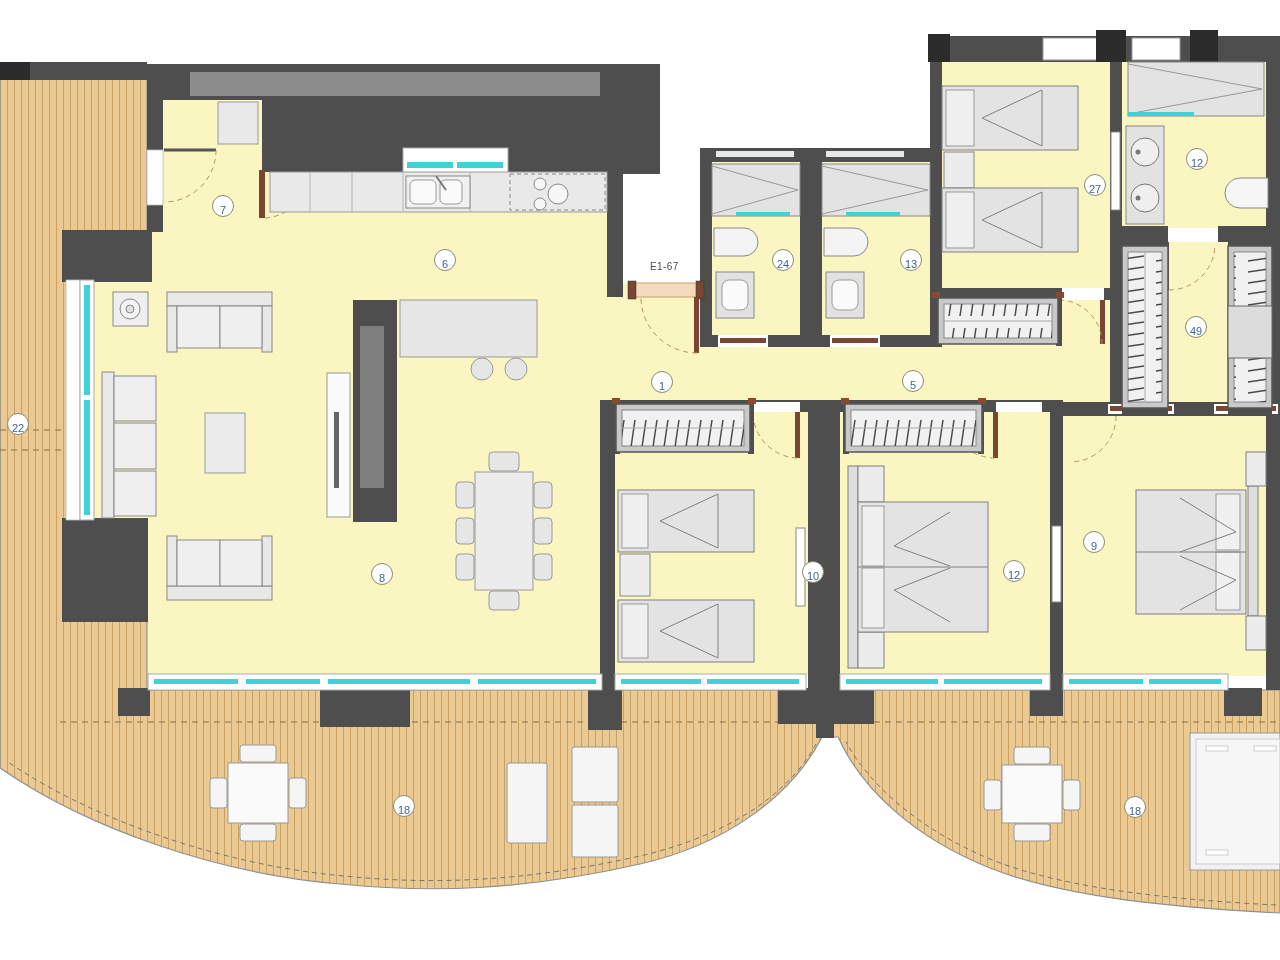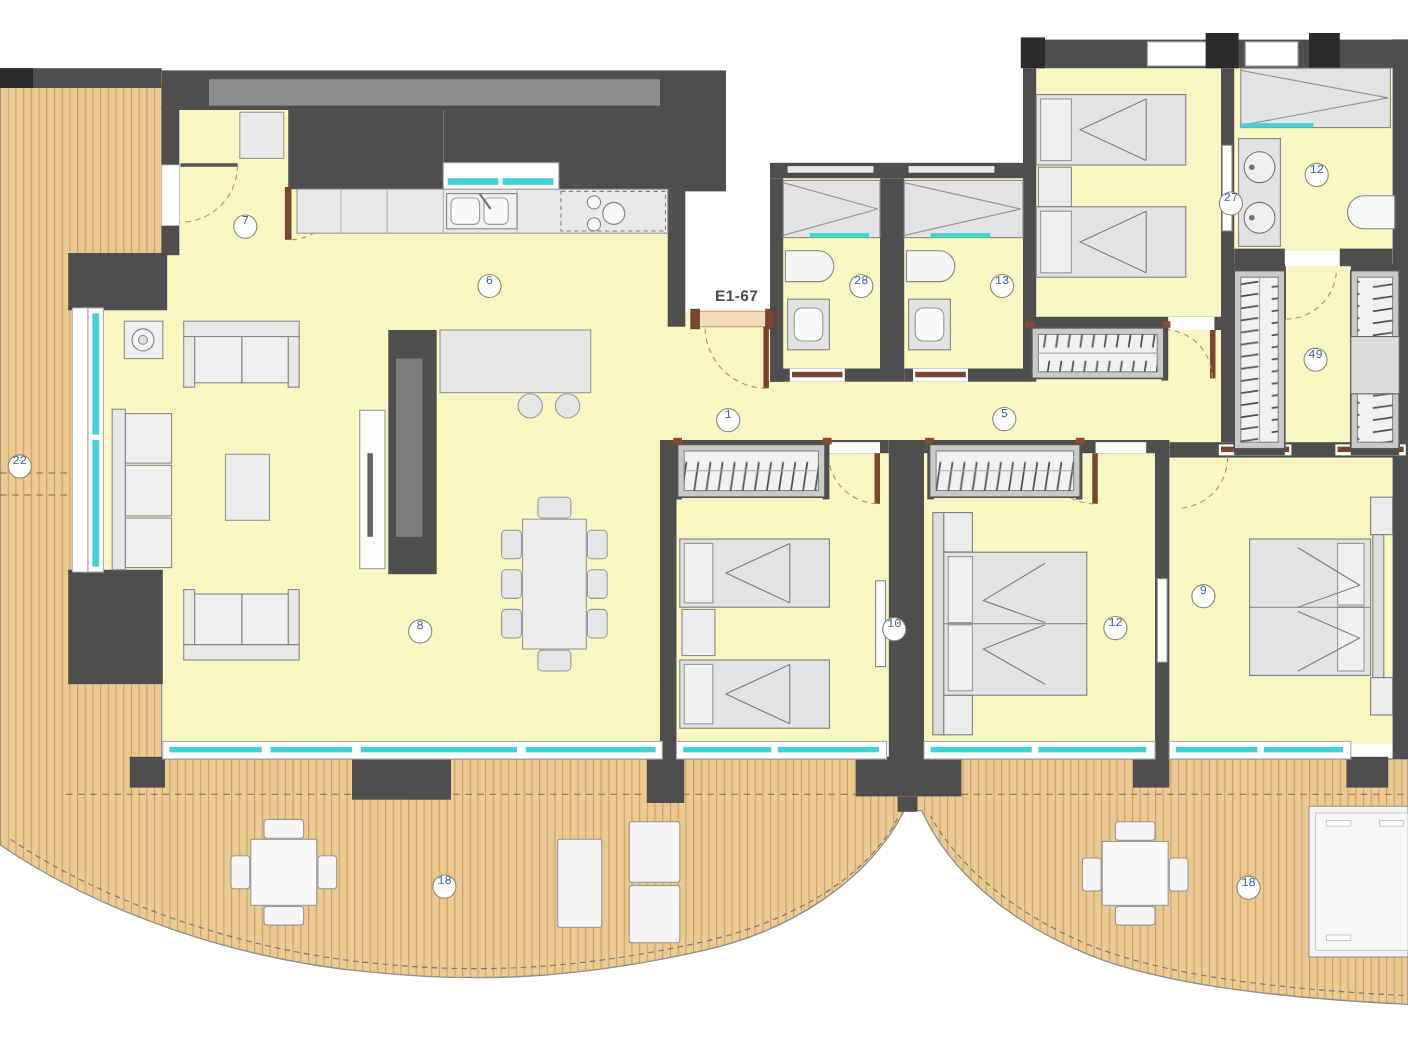--- a/index.html
+++ b/index.html
@@ -1,23 +1,23 @@
 <!DOCTYPE html>
 <html><head>
 <meta charset="utf-8">
 <style>
   html,body{margin:0;padding:0;background:#fff;}
   .canvas{position:relative;width:1280px;height:960px;background:#ffffff;overflow:hidden;
           font-family:"Liberation Sans",sans-serif;}
   .canvas svg{position:absolute;left:0;top:0;}
   .room-label{position:absolute;width:22px;height:22px;border-radius:50%;
-      background:#ffffff;border:1.5px solid #8a8a72;display:flex;align-items:flex-start;
+      background:#ffffff;border:1.5px solid #8a8a72;display:flex;align-items:flex-end;
       justify-content:center;font-size:11px;color:#3f6496;box-sizing:border-box;
-      font-family:Liberation Mono, monospace;}
-  .door-code{position:absolute;font-size:14px;font-weight:bold;color:#4c4c4c;
+      font-family:Liberation Sans, sans-serif;}
+  .door-code{position:absolute;font-size:10px;font-weight:normal;color:#4c4c4c;
       letter-spacing:.4px;font-family:"Liberation Sans",sans-serif;}
 </style>
 </head>
 <body>
 
 <div class="canvas">
 <svg width="1280" height="960" viewBox="0 0 1280 960">
   <defs>
     <pattern id="pl" width="7" height="7" patternUnits="userSpaceOnUse">
       <rect width="7" height="7" fill="#eac992"></rect>
@@ -401,26 +401,26 @@
 <div class="room-label" style="left:212px;top:195px">
       <span>7</span>
     </div>
 <div class="room-label" style="left:434px;top:249px">
       <span>6</span>
     </div>
 <div class="room-label" style="left:651px;top:371px">
       <span>1</span>
     </div>
 <div class="room-label" style="left:772px;top:249px">
-      <span>28</span>
+      <span>24</span>
     </div>
 <div class="room-label" style="left:900px;top:249px">
       <span>13</span>
     </div>
-<div class="room-label" style="left:1108px;top:174px">
+<div class="room-label" style="left:1084px;top:174px">
       <span>27</span>
     </div>
 <div class="room-label" style="left:1186px;top:148px">
       <span>12</span>
     </div>
 <div class="room-label" style="left:1185px;top:316px">
       <span>49</span>
     </div>
 <div class="room-label" style="left:902px;top:370px">
       <span>5</span>

